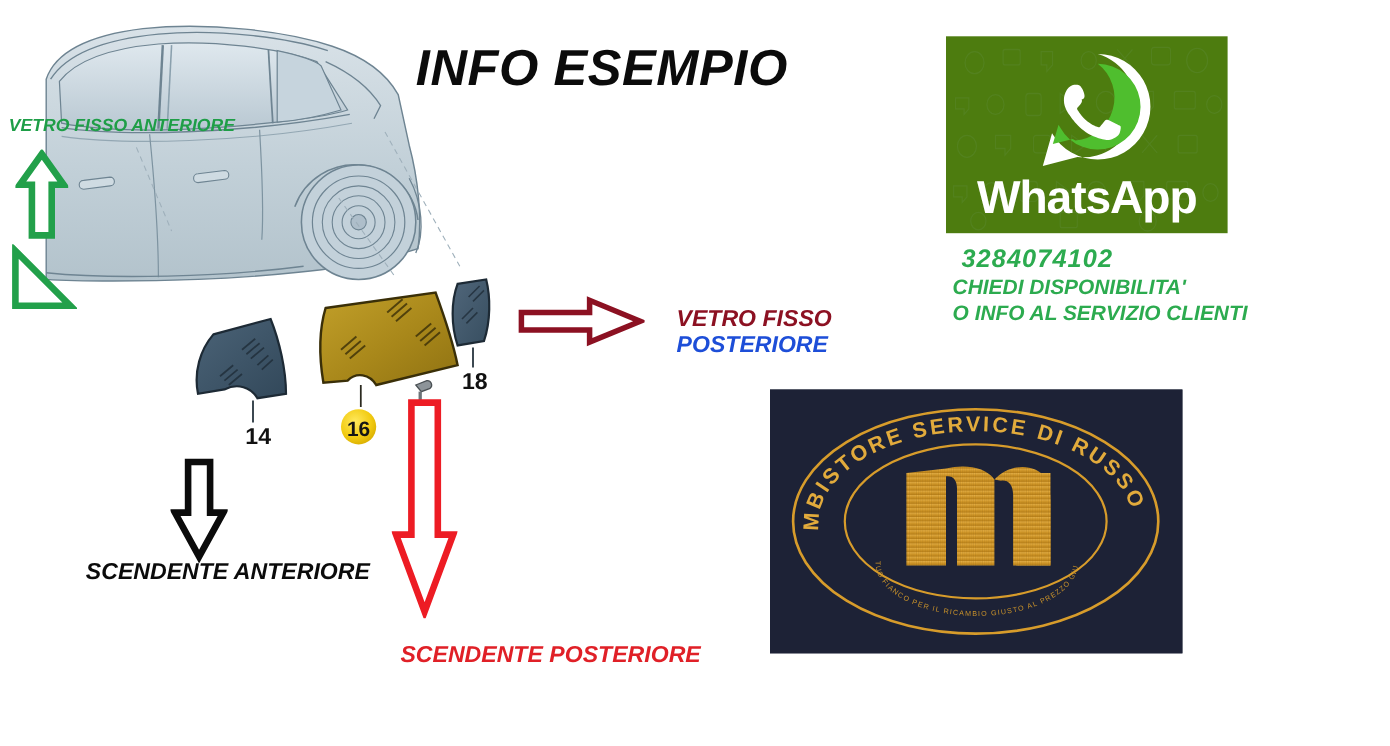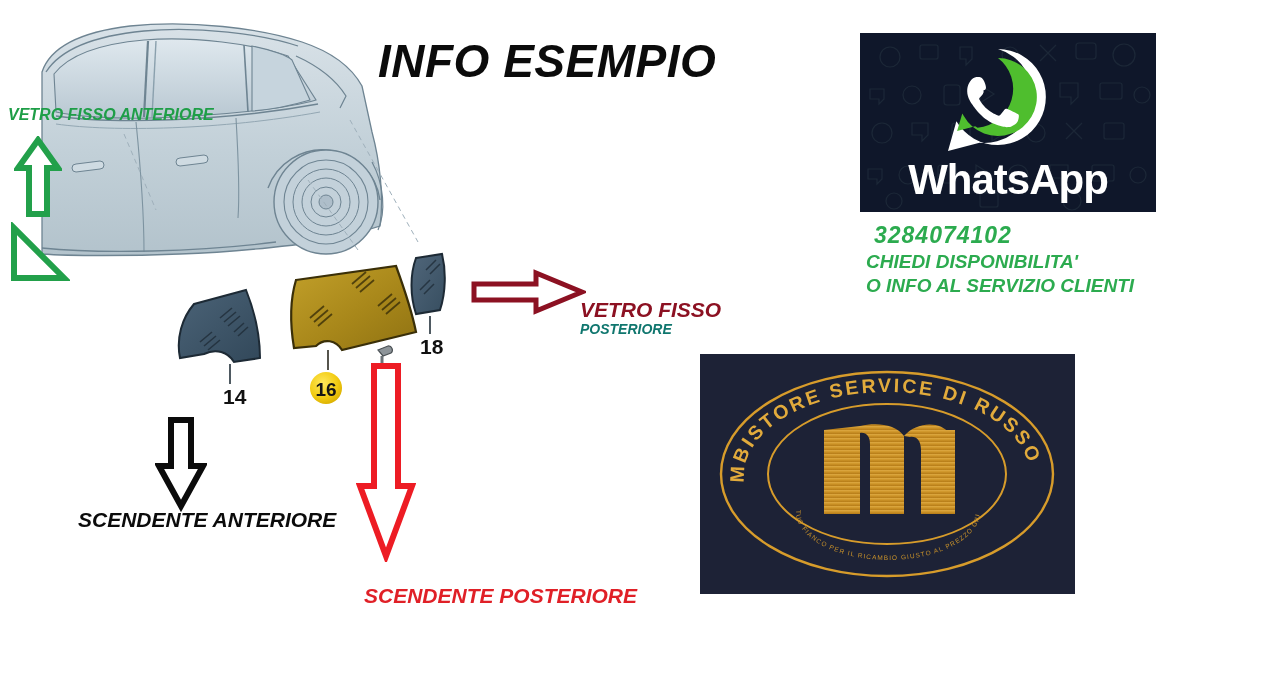--- a/index.html
+++ b/index.html
@@ -22,35 +22,35 @@
 
   
   #car-drawing{left:40px;top:12px;width:440px;height:270px;}
 
   
   #parts-diagram{left:120px;top:240px;width:380px;height:200px;}
 
   
   .lbl{white-space:pre;font-weight:bold;font-style:italic;line-height:1.12;}
   #lbl-vfa{left:8px;top:106px;color:#1e9e47;font-size:16px;}
-  #lbl-vfp{left:580px;top:278px;color:#8c1122;font-size:21px;margin-top:20px;}
+  #lbl-vfp{left:615px;top:278px;color:#8c1122;font-size:21px;}
   #lbl-sa{left:78px;top:508px;color:#0b0b0b;font-size:21px;}
   #lbl-sp{left:364px;top:584px;color:#e02027;font-size:21px;}
 
   
   #arrow-green-up{left:14px;top:136px;}
   #tri-green{left:8px;top:222px;}
   #arrow-black-down{left:155px;top:416px;}
   #arrow-red-down{left:356px;top:362px;}
   #arrow-darkred-right{left:470px;top:268px;}
 
   
   #whatsapp-panel{
-    left:860px;top:33px;width:296px;height:179px;
-    background:#0f172a;overflow:hidden;
+    left:860px;top:33px;width:256px;height:179px;
+    background:#4d7c0f;overflow:hidden;
   }
   #wa-doodle{position:absolute;left:0;top:0;width:100%;height:100%;opacity:.18;}
   #wa-logo{position:absolute;left:74px;top:8px;width:128px;height:120px;}
   #wa-word{
     position:absolute;left:0;right:0;bottom:8px;text-align:center;
     color:#ffffff;font-size:42px;font-weight:bold;letter-spacing:-1px;
   }
 
   
   #contact-block{left:866px;top:222px;}
@@ -232,21 +232,21 @@
       <path d="M4,16 L66,16 L66,5 L112,24 L66,43 L66,32 L4,32 Z" fill="#ffffff" stroke="#8c1122" stroke-width="5" stroke-linejoin="miter"></path>
     </svg>
   </div>
 
   <div class="abs lbl" id="title">INFO ESEMPIO</div>
 
   <div class="abs lbl" id="lbl-vfa">VETRO FISSO ANTERIORE</div>
 
   <div class="abs" id="lbl-vfp">
     <div class="lbl" style="color:#8c1122;font-size:21px;">VETRO FISSO</div>
-    <div class="lbl" style="color:#0f766e;font-size:14px;font-style:italic;">POSTERIORE</div>
+    <div class="lbl" style="color:#1d4ed8;font-size:21px;font-style:italic;">POSTERIORE</div>
   </div>
 
   <div class="abs lbl" id="lbl-sa">SCENDENTE ANTERIORE</div>
 
   <div class="abs lbl" id="lbl-sp">SCENDENTE POSTERIORE</div>
 
   <div class="abs" id="whatsapp-panel">
     <svg id="wa-doodle" viewBox="0 0 296 179" preserveAspectRatio="none">
       <g stroke="#8fb9ad" stroke-width="1.2" fill="none" opacity=".55">
         <circle cx="30" cy="24" r="10"></circle>

